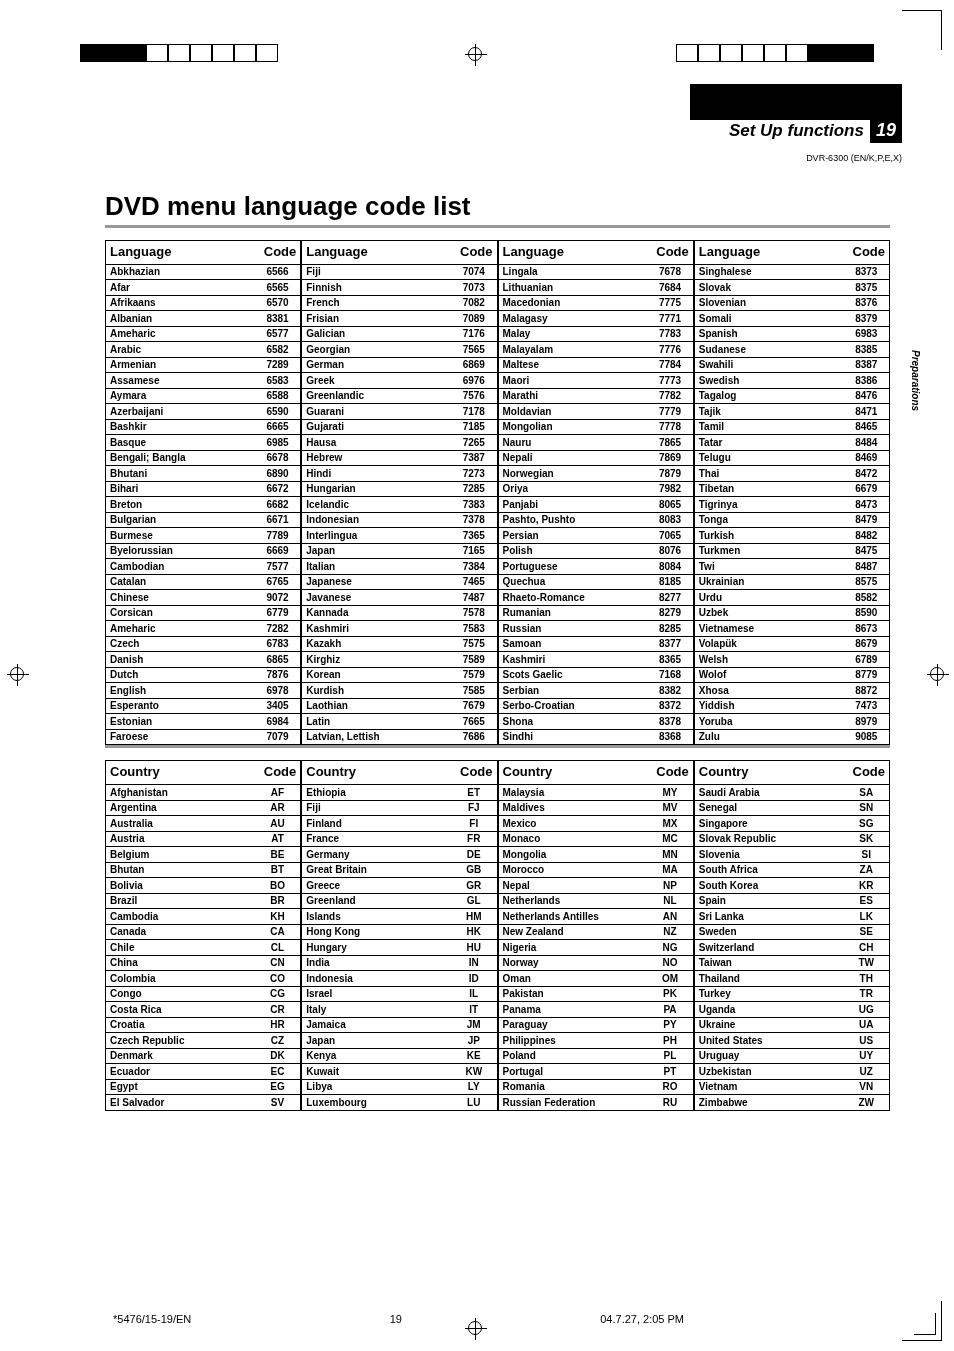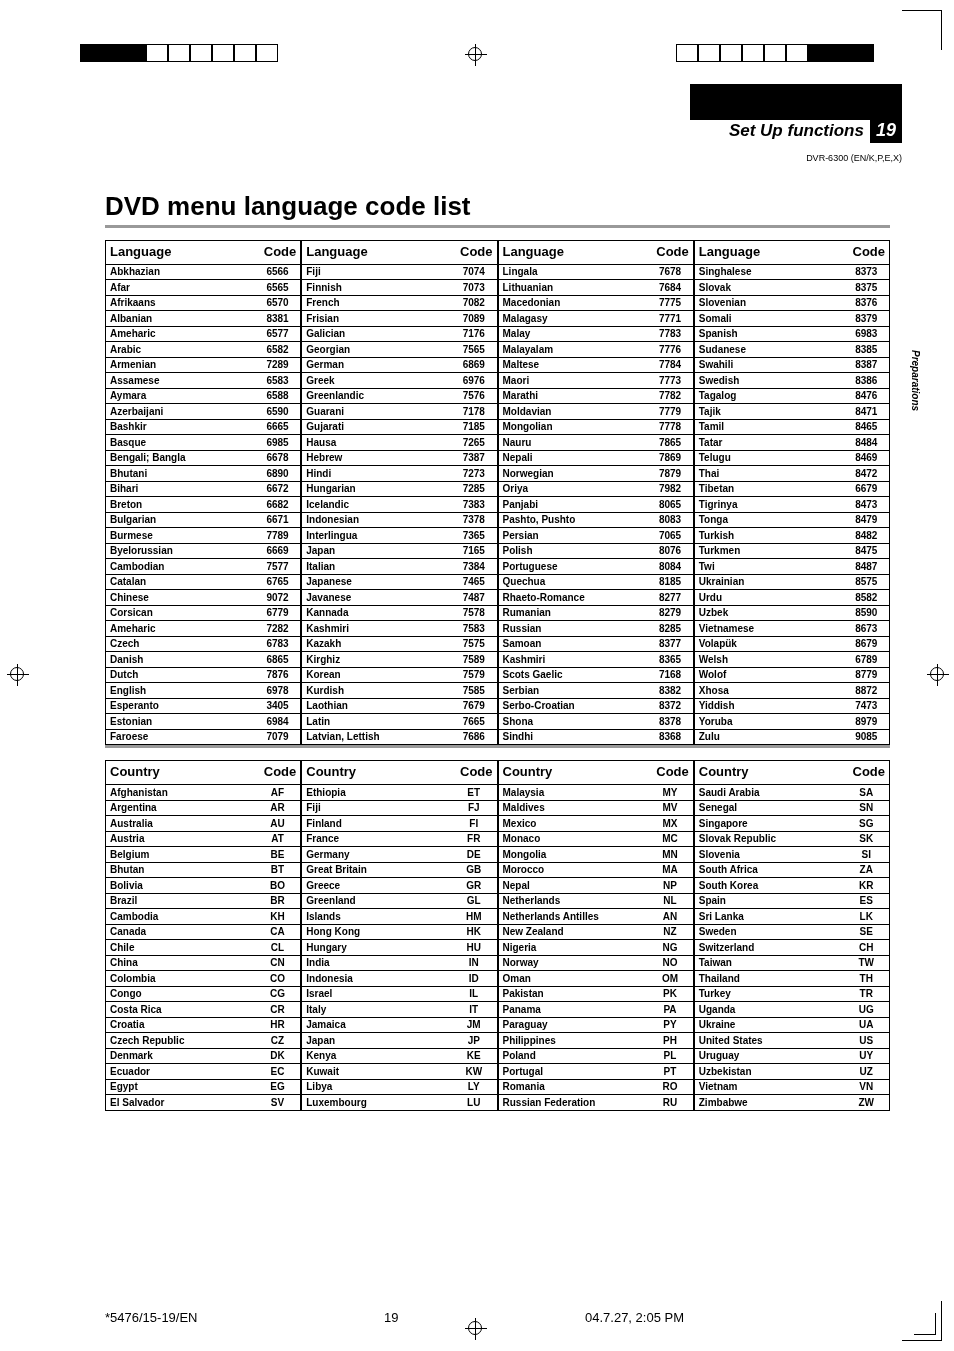--- a/index.html
+++ b/index.html
@@ -45,21 +45,21 @@
   table.data { width:100%; border-collapse: collapse; font-size:10px; line-height:1.15; }
   table.data th { font-size:13px; font-weight:bold; text-align:left; padding:4px 4px; border-bottom:1px solid #000; }
   table.data th.code-h { text-align:right; width:46px; }
   table.data td { font-weight:bold; padding:1.5px 4px; border-bottom:0.5px solid #000; vertical-align:top; }
   table.data td.codecell { text-align:center; width:46px; }
   table.data { border:1px solid #000; }
   table.data tr:last-child td { border-bottom:none; }
 
   .side-tab { position:absolute; right:33px; top:350px; font-size:10px; font-style:italic; font-weight:bold; writing-mode: vertical-rl; }
 
-  .footer-row { position:absolute; bottom:26px; left:0; right:0; display:flex; justify-content:space-between; font-size:13px; padding:0 270px 0 105px; }
+  .footer-row { position:absolute; bottom:26px; left:8px; right:0; display:flex; justify-content:space-between; font-size:11px; padding:0 270px 0 105px; }
 </style>
 </head>
 <body>
 
 <div class="crop-top-left">
   <div class="crop-sq filled"></div>
     <div class="crop-sq filled"></div>
     <div class="crop-sq filled"></div>
   <div class="crop-sq"></div>
     <div class="crop-sq"></div>

